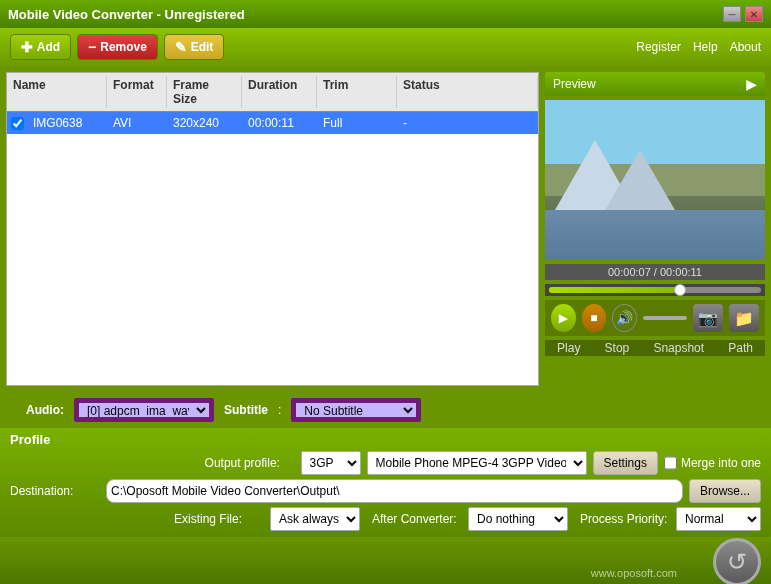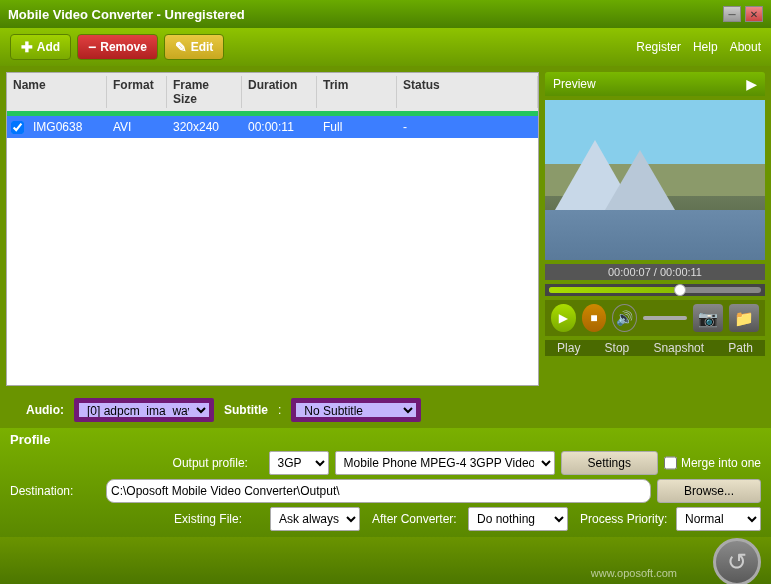--- a/index.html
+++ b/index.html
@@ -76,21 +76,21 @@
     .filelist {
       flex: 1;
       background: white;
       border: 1px solid #aaa;
       display: flex;
       flex-direction: column;
     }
     .filelist-header {
       display: flex;
       background: #e8e8e8;
-      border-bottom: 5px solid #22c55e;
+      border-bottom: 1px solid #22c55e;
       padding: 3px 0;
     }
     .filelist-header .col {
       padding: 2px 6px;
       font-weight: bold;
       color: #333;
       border-right: 1px solid #ccc;
     }
     .col-name { width: 100px; }
     .col-format { width: 60px; }
@@ -285,21 +285,21 @@
       border: 1px solid #aaa;
       border-radius: 2px;
       background: white;
       padding: 0 4px;
     }
     .profile-btn {
       height: 24px;
       background: linear-gradient(to bottom, #e8e0c8, #c8c0a8);
       border: 1px solid #aaa;
       border-radius: 3px;
-      padding: 0 26px;
+      padding: 0 10px;
       cursor: pointer;
       font-size: 12px;
     }
     .merge-check { color: white; display: flex; align-items: center; gap: 4px; }
     .dest-input {
       flex: 1;
       height: 24px;
       border: 1px solid #aaa;
       border-radius: 2px;
       background: white;

